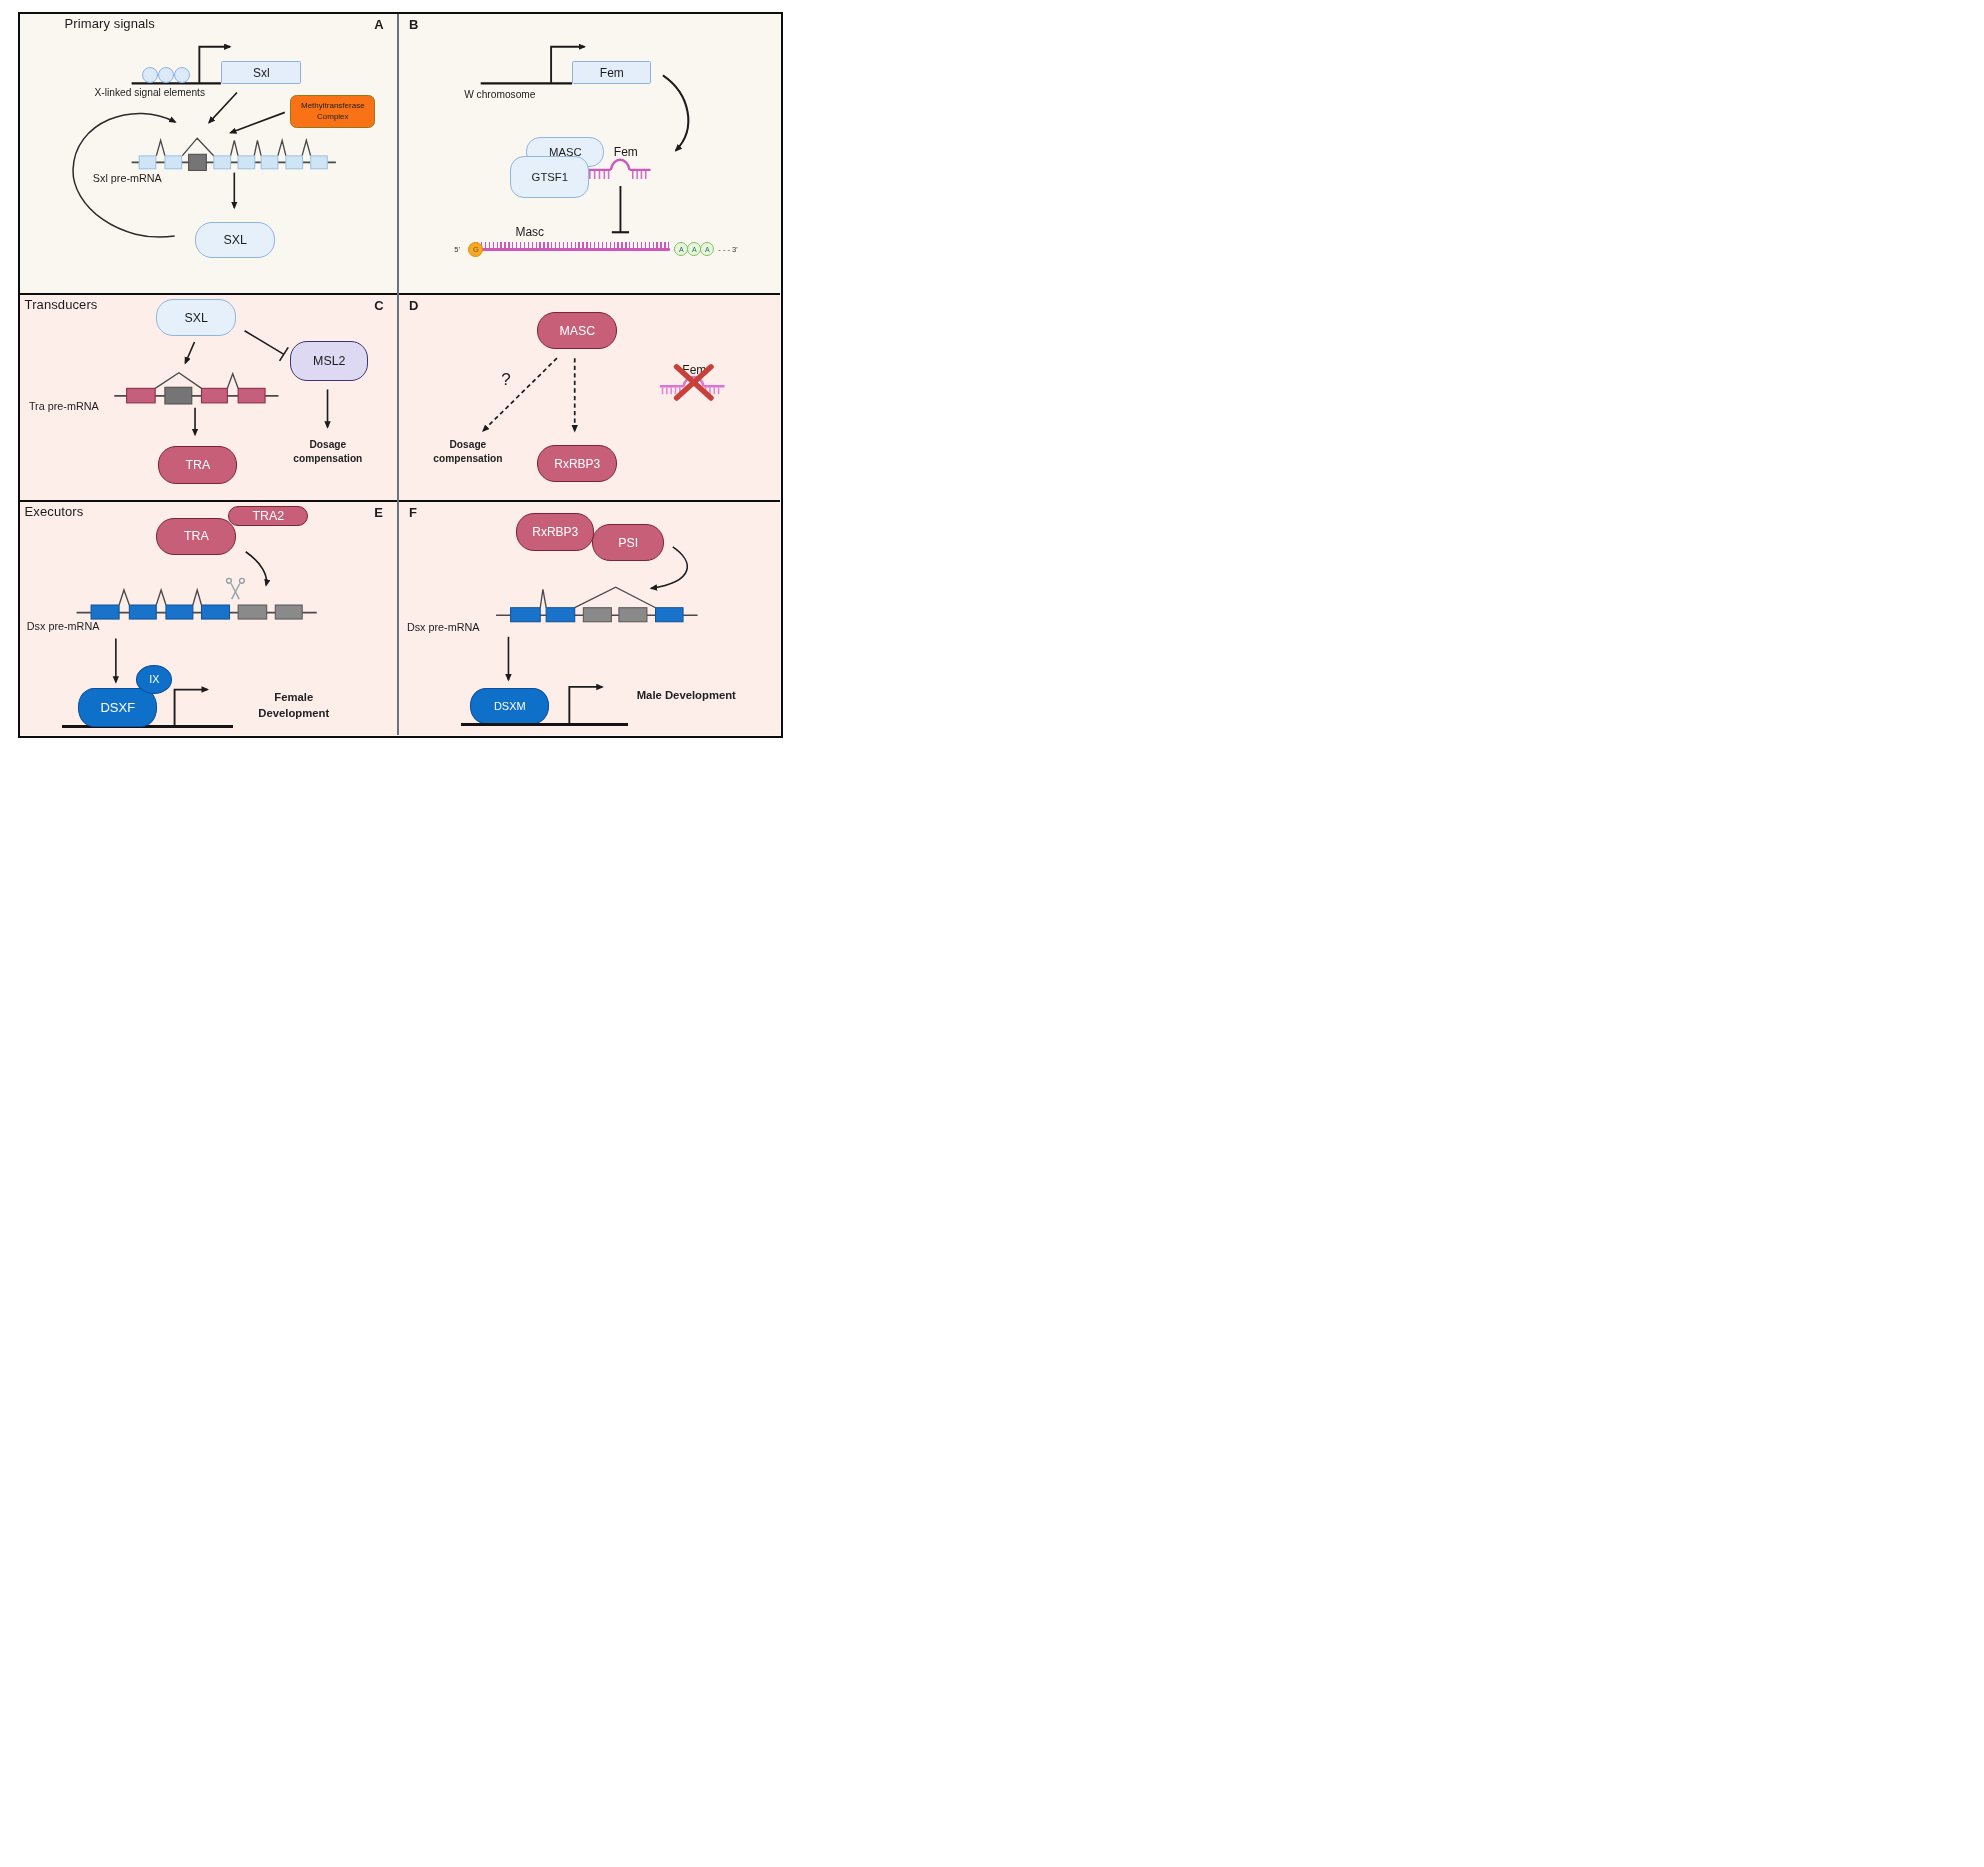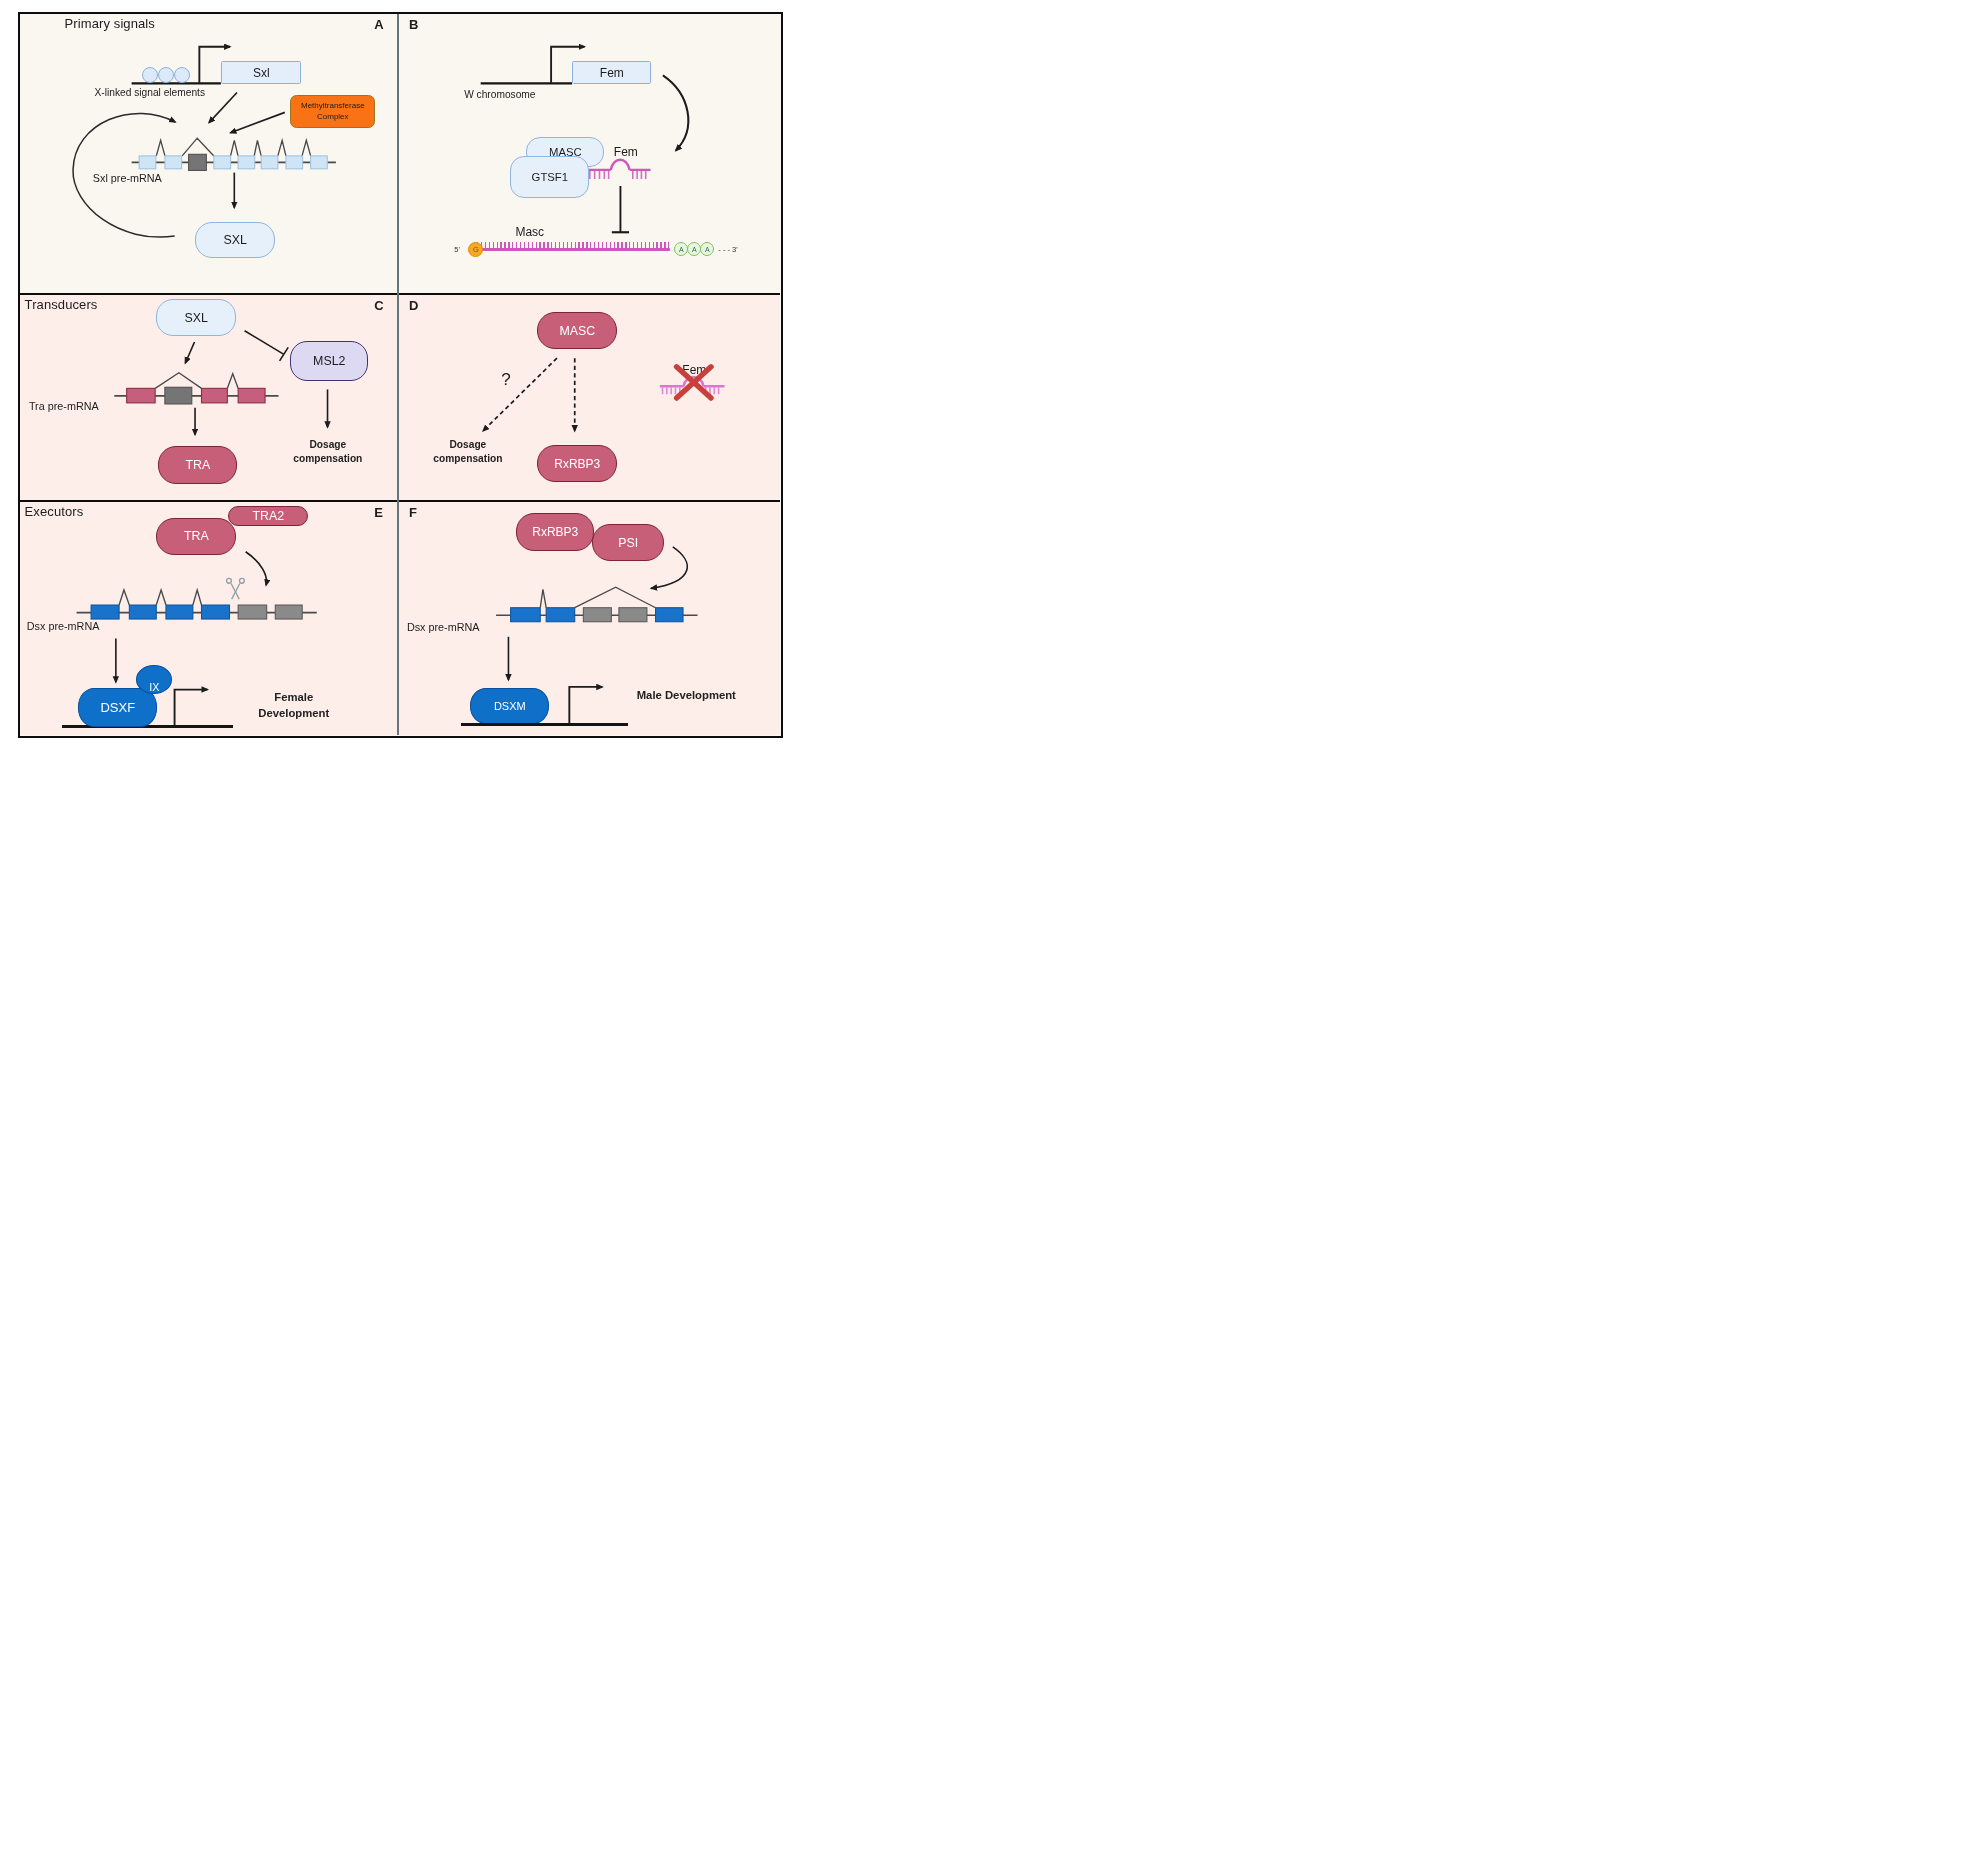--- a/index.html
+++ b/index.html
@@ -292,21 +292,21 @@
     <div class="pill pill-maroon" style="left:208px;top:3.8px;width:80px;height:20px;z-index:1;">
       <span>TRA2</span>
     </div>
     <div class="pill pill-maroon" style="left:136px;top:15.6px;width:80px;height:37px;z-index:2;">
       <span>TRA</span>
     </div>
     <div class="lbl mid-lbl" style="left:6.5px;top:118px;">Dsx pre-mRNA</div>
     <div class="pill pill-blue" style="left:58px;top:186px;width:79px;height:39px;border-radius:16px/18.3px;font-size:13px;z-index:1;">
       <span>DSXF</span>
     </div>
-    <div class="pill pill-blue" style="left:116px;top:163px;width:36px;height:28.5px;border-radius:50%;font-size:10.8px;z-index:2;align-items:flex-end;">
+    <div class="pill pill-blue" style="left:116px;top:163px;width:36px;height:28.5px;border-radius:50%;font-size:10.8px;z-index:2;">
       <span>IX</span>
     </div>
     <div class="blackline" style="left:42px;top:223px;width:171px;height:2.7px;"></div>
     <div class="dev-lbl" style="left:221px;top:188px;width:105px;">Female Development</div>
   </div>
 
   <div class="panel" style="left:378px;top:488px;width:382px;height:233px;">
     <svg class="layer" width="382" height="233" viewBox="0 0 709 432">
       <defs>
         <marker id="arrF" markerUnits="userSpaceOnUse" markerWidth="15" markerHeight="13" refX="11" refY="6" orient="auto">

